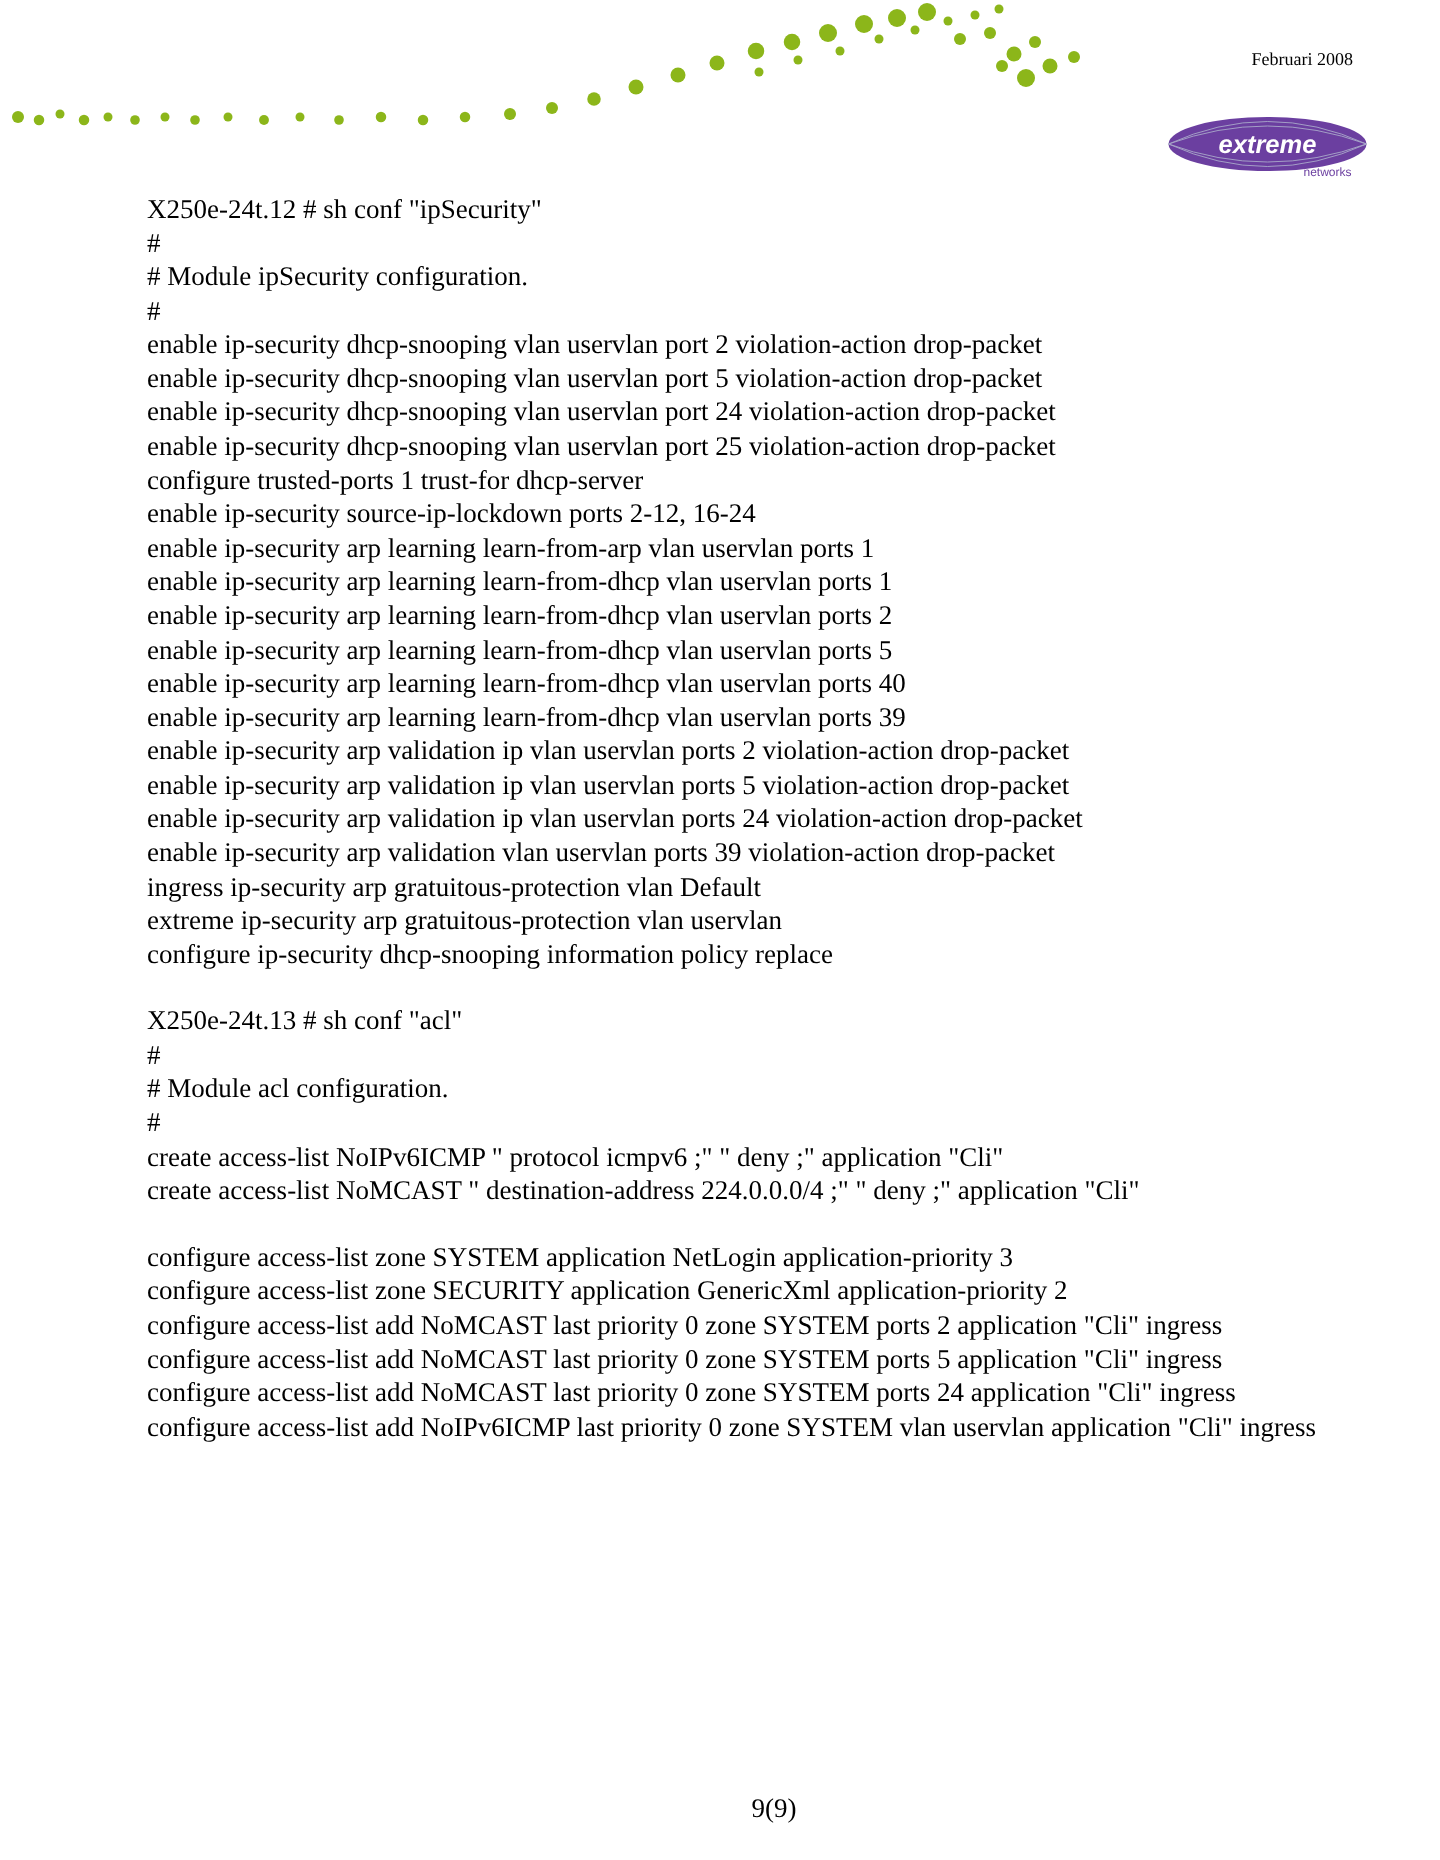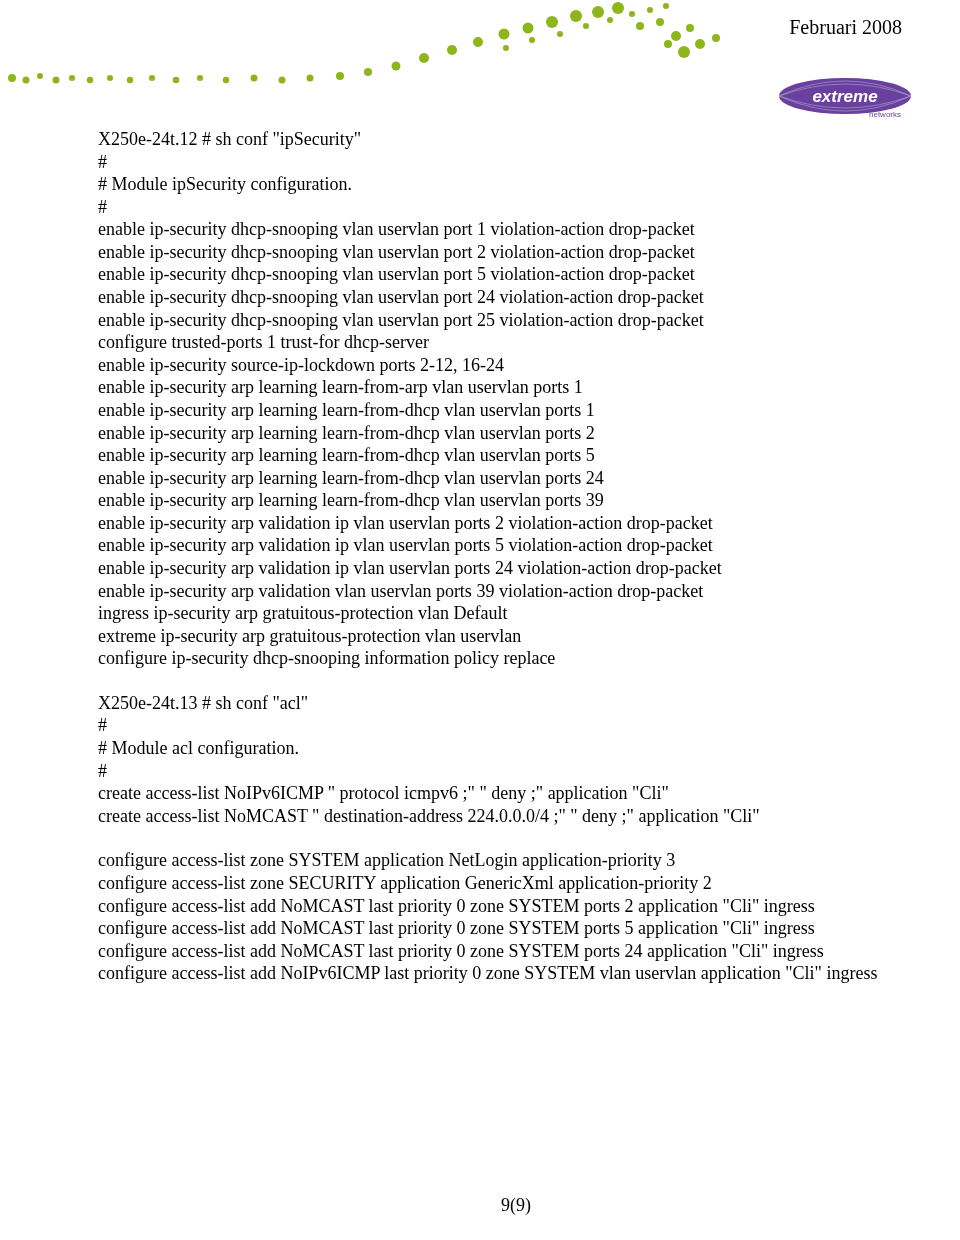--- a/index.html
+++ b/index.html
@@ -17,23 +17,23 @@
   .deco-top {
     position: absolute;
     top: 0;
     left: 0;
     width: 960px;
     height: 110px;
     pointer-events: none;
   }
   .date {
     position: absolute;
-    top: 16px;
+    top: 32px;
     right: 58px;
-    font-size: 20px;
+    font-size: 12px;
   }
   .logo {
     position: absolute;
     top: 74px;
     right: 42px;
     width: 145px;
     height: 50px;
   }
   .content {
     position: absolute;
@@ -121,32 +121,31 @@
     <path d="M6,22 Q72,46 138,22"></path>
   </g>
 </svg>
 
 <div class="content" id="content">
     <div class="block">
       <div class="line">X250e-24t.12 # sh conf "ipSecurity"</div>
       <div class="line">#</div>
       <div class="line"># Module ipSecurity configuration.</div>
       <div class="line">#</div>
-      <div class="line">enable ip-security dhcp-snooping vlan uservlan port 1 violation-action drop-packet</div>
       <div class="line">enable ip-security dhcp-snooping vlan uservlan port 2 violation-action drop-packet</div>
       <div class="line">enable ip-security dhcp-snooping vlan uservlan port 5 violation-action drop-packet</div>
       <div class="line">enable ip-security dhcp-snooping vlan uservlan port 24 violation-action drop-packet</div>
       <div class="line">enable ip-security dhcp-snooping vlan uservlan port 25 violation-action drop-packet</div>
       <div class="line">configure trusted-ports 1 trust-for dhcp-server</div>
       <div class="line">enable ip-security source-ip-lockdown ports 2-12, 16-24</div>
       <div class="line">enable ip-security arp learning learn-from-arp vlan uservlan ports 1</div>
       <div class="line">enable ip-security arp learning learn-from-dhcp vlan uservlan ports 1</div>
       <div class="line">enable ip-security arp learning learn-from-dhcp vlan uservlan ports 2</div>
       <div class="line">enable ip-security arp learning learn-from-dhcp vlan uservlan ports 5</div>
-      <div class="line">enable ip-security arp learning learn-from-dhcp vlan uservlan ports 24</div>
+      <div class="line">enable ip-security arp learning learn-from-dhcp vlan uservlan ports 40</div>
       <div class="line">enable ip-security arp learning learn-from-dhcp vlan uservlan ports 39</div>
       <div class="line">enable ip-security arp validation ip vlan uservlan ports 2 violation-action drop-packet</div>
       <div class="line">enable ip-security arp validation ip vlan uservlan ports 5 violation-action drop-packet</div>
       <div class="line">enable ip-security arp validation ip vlan uservlan ports 24 violation-action drop-packet</div>
       <div class="line">enable ip-security arp validation vlan uservlan ports 39 violation-action drop-packet</div>
       <div class="line">ingress ip-security arp gratuitous-protection vlan Default</div>
       <div class="line">extreme ip-security arp gratuitous-protection vlan uservlan</div>
       <div class="line">configure ip-security dhcp-snooping information policy replace</div>
     </div>
     <div class="block">

